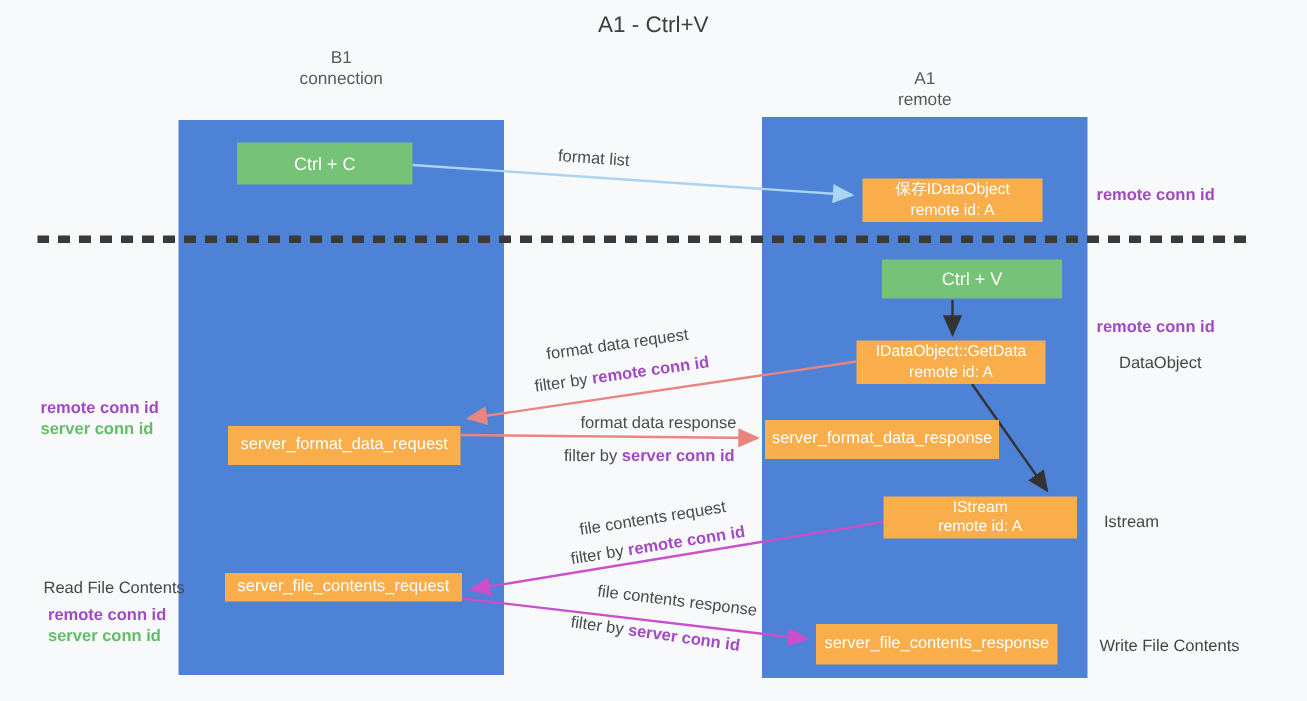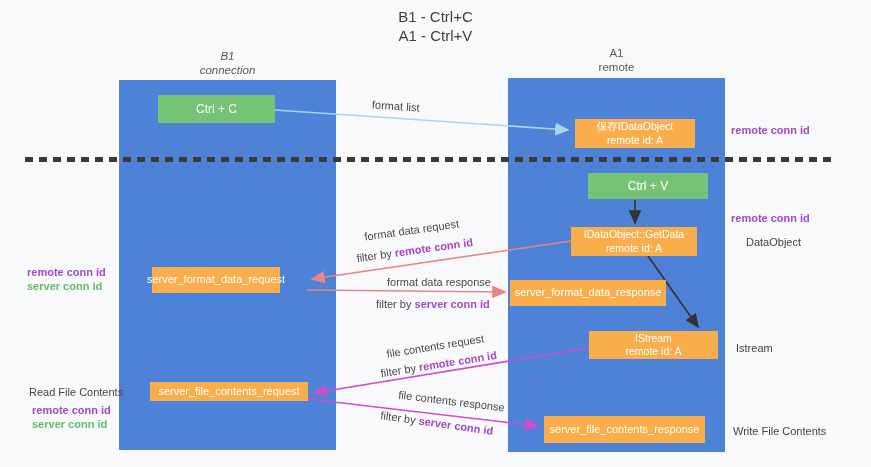--- a/index.html
+++ b/index.html
@@ -8,21 +8,21 @@
     --purple:#a24ac4; --greentext:#63bd68; --ink:#3f3f3f;
   }
   *{box-sizing:border-box;margin:0;padding:0;}
   body{background:#f8f9fa;font-family:"Liberation Sans",sans-serif;}
   .canvas{position:relative;width:871px;height:467px;background:#f8f9fa;overflow:hidden;}
 
   .title{position:absolute;left:0;top:7px;width:100%;text-align:center;
          font-size:15px;color:var(--ink);line-height:19px;}
 
   .col-header{position:absolute;text-align:center;font-size:11.5px;color:#595959;line-height:14px;}
-  .col-header.left{left:119px;top:49px;width:217px;font-style:italic;}
+  .col-header.left{left:119px;top:32px;width:217px;}
   .col-header.right{left:508px;top:46px;width:217px;}
 
   .lifeline{position:absolute;background:var(--blue);}
   .lifeline.left{left:119px;top:80px;width:217px;height:370px;}
   .lifeline.right{left:508px;top:78px;width:217px;height:374px;}
 
   .divider{position:absolute;left:25px;top:157px;width:806px;height:5px;
            background:repeating-linear-gradient(90deg,#3a3a3a 0 8px,transparent 8px 14px);}
 
   svg.arrows{position:absolute;left:0;top:0;width:871px;height:467px;pointer-events:none;}
@@ -45,21 +45,20 @@
   .ann-dark{color:#454545;}
   .ann-purple{color:var(--purple);font-weight:bold;}
   .ann-green{color:var(--greentext);font-weight:bold;}
 </style>
 </head>
 <body>
 
 <div class="canvas">
 
   <div class="title">
-    <div>B1 - Ctrl+C</div>
     <div>A1 - Ctrl+V</div>
   </div>
 
   <div class="col-header left">
     <div>B1</div>
     <div>connection</div>
   </div>
   <div class="col-header right">
     <div>A1</div>
     <div>remote</div>
@@ -105,21 +104,21 @@
 
   <div class="node green" style="left:588px;top:173px;width:120px;height:26px;">
     <div>Ctrl + V</div>
   </div>
 
   <div class="node orange two" style="left:571px;top:227px;width:126px;height:29px;">
     <div>IDataObject::GetData</div>
     <div>remote id: A</div>
   </div>
 
-  <div class="node orange" style="left:152px;top:267px;width:128px;height:26px;">
+  <div class="node orange" style="left:152px;top:284px;width:155px;height:26px;">
     <div>server_format_data_request</div>
   </div>
 
   <div class="node orange" style="left:510px;top:280px;width:156px;height:26px;">
     <div>server_format_data_response</div>
   </div>
 
   <div class="node orange two" style="left:589px;top:331px;width:129px;height:28px;">
     <div>IStream</div>
     <div>remote id: A</div>

